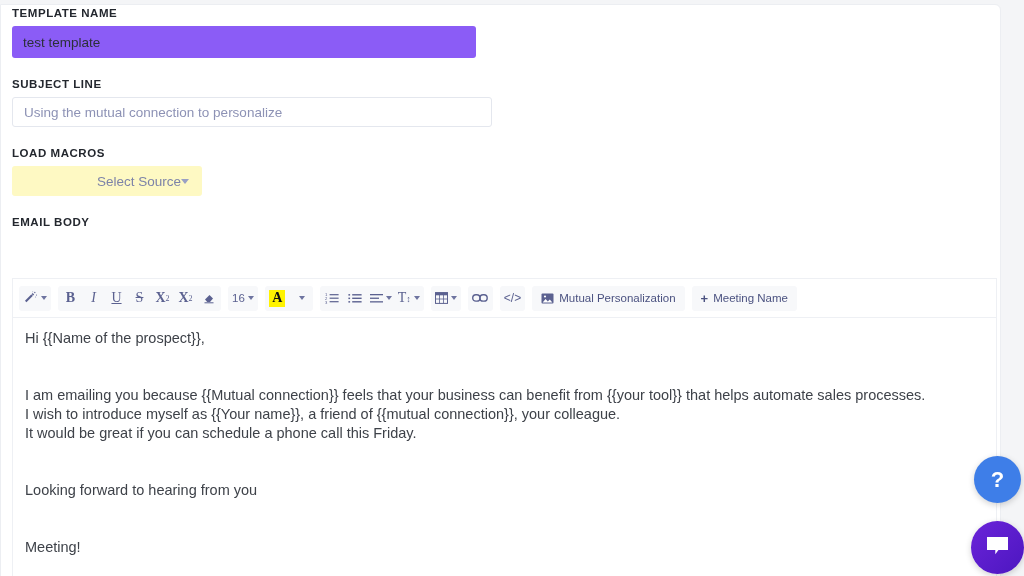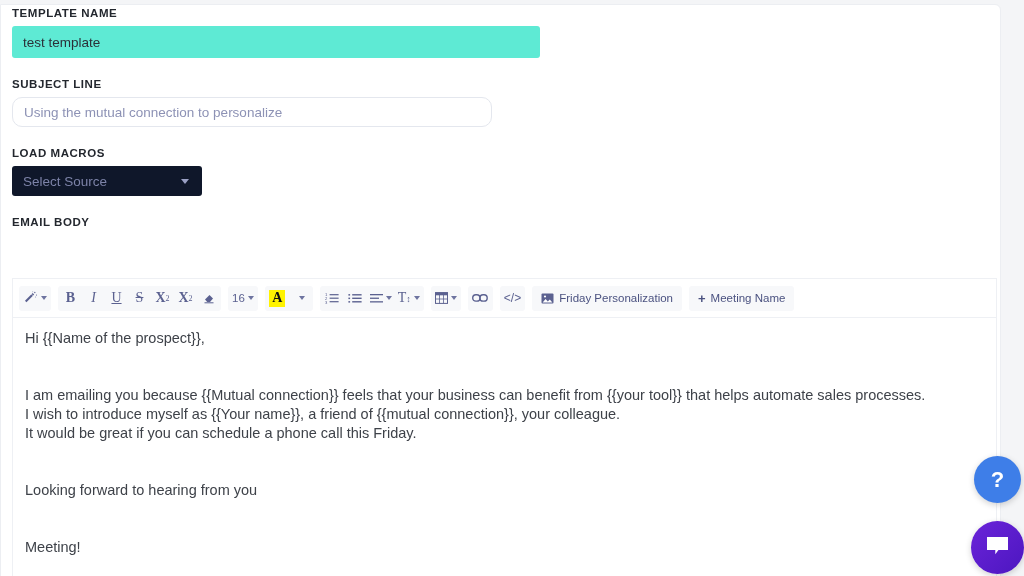--- a/index.html
+++ b/index.html
@@ -40,64 +40,64 @@
     letter-spacing: 0.55px;
     color: #23272e;
     text-transform: uppercase;
     margin: 0 0 7px 0;
     font-family: "Liberation Sans", sans-serif;
   }
 
   .block { margin-bottom: 20px; }
 
   .input-filled {
-    width: 528px;
+    width: 464px;
     height: 32px;
-    background: #5eead4;
+    background: #8b5cf6;
     border: none;
     border-radius: 3px;
     box-sizing: border-box;
     padding: 0 11px;
     font-size: 13.5px;
     color: #2b3038;
     font-family: "Liberation Sans", sans-serif;
     outline: none;
     display: flex;
     align-items: center;
   }
 
   .input-outline {
     width: 480px;
     height: 30px;
     background: #ffffff;
     border: 1px solid #e4e7ee;
-    border-radius: 10px;
+    border-radius: 3px;
     box-sizing: border-box;
     padding: 0 11px;
     font-size: 13.5px;
     color: #8d92b5;
     font-family: "Liberation Sans", sans-serif;
     outline: none;
     display: flex;
     align-items: center;
   }
 
   .select-box {
     width: 190px;
     height: 30px;
-    background: #0f172a;
+    background: #fef9c3;
     border: none;
     border-radius: 3px;
     box-sizing: border-box;
     padding: 0 11px;
     font-size: 13.5px;
     color: #7d83a8;
     display: flex;
     align-items: center;
-    justify-content: space-between;
+    justify-content: flex-end;
     font-family: "Liberation Sans", sans-serif;
     cursor: pointer;
   }
   .caret-down {
     width: 0; height: 0;
     border-left: 4.5px solid transparent;
     border-right: 4.5px solid transparent;
     border-top: 5px solid #9aa0c4;
     margin-right: 2px;
   }
@@ -394,21 +394,21 @@
 
       <div class="tgroup">
         <div class="tbtn tbtn-wide">
           <span>
             <svg width="13" height="11" viewBox="0 0 13 11">
               <rect x="0.5" y="0.5" width="12" height="10" rx="1" fill="#5b6190"></rect>
               <circle cx="4" cy="3.5" r="1.1" fill="#fff"></circle>
               <path d="M1.6 9.4l3-3.4 2.2 2.4 2-2 2.6 3z" fill="#fff"></path>
             </svg>
           </span>
-          <span>Friday Personalization</span>
+          <span>Mutual Personalization</span>
         </div>
       </div>
 
 
       <div class="tgroup">
         <div class="tbtn tbtn-wide">
           <span style="font-weight:bold;font-size:13px;font-family:'Liberation Sans',sans-serif;">+</span>
           <span>Meeting Name</span>
         </div>
       </div>

